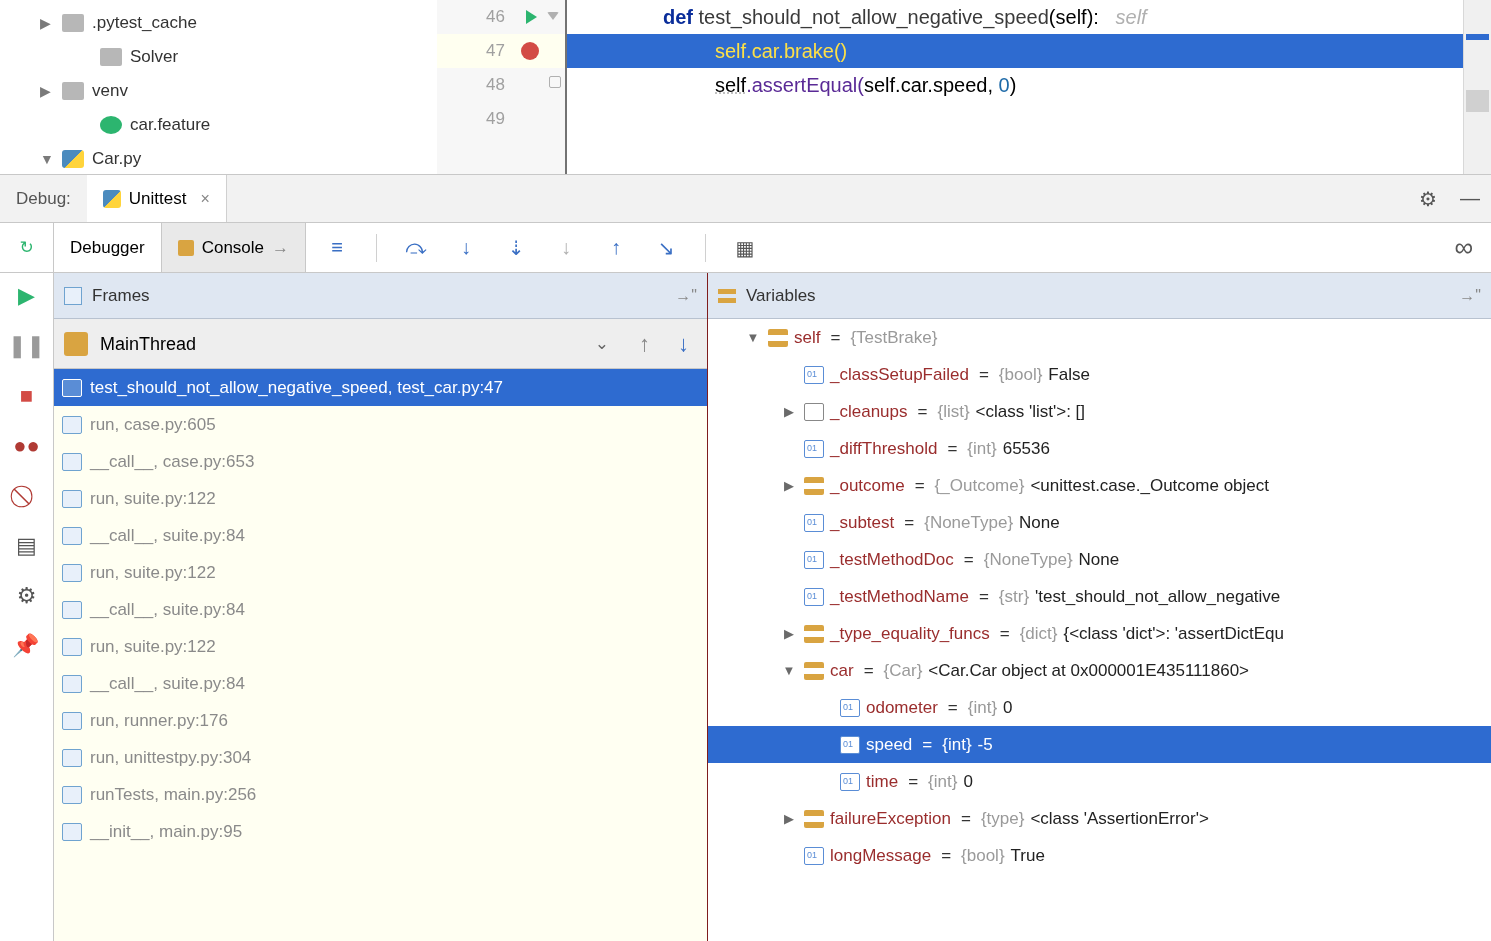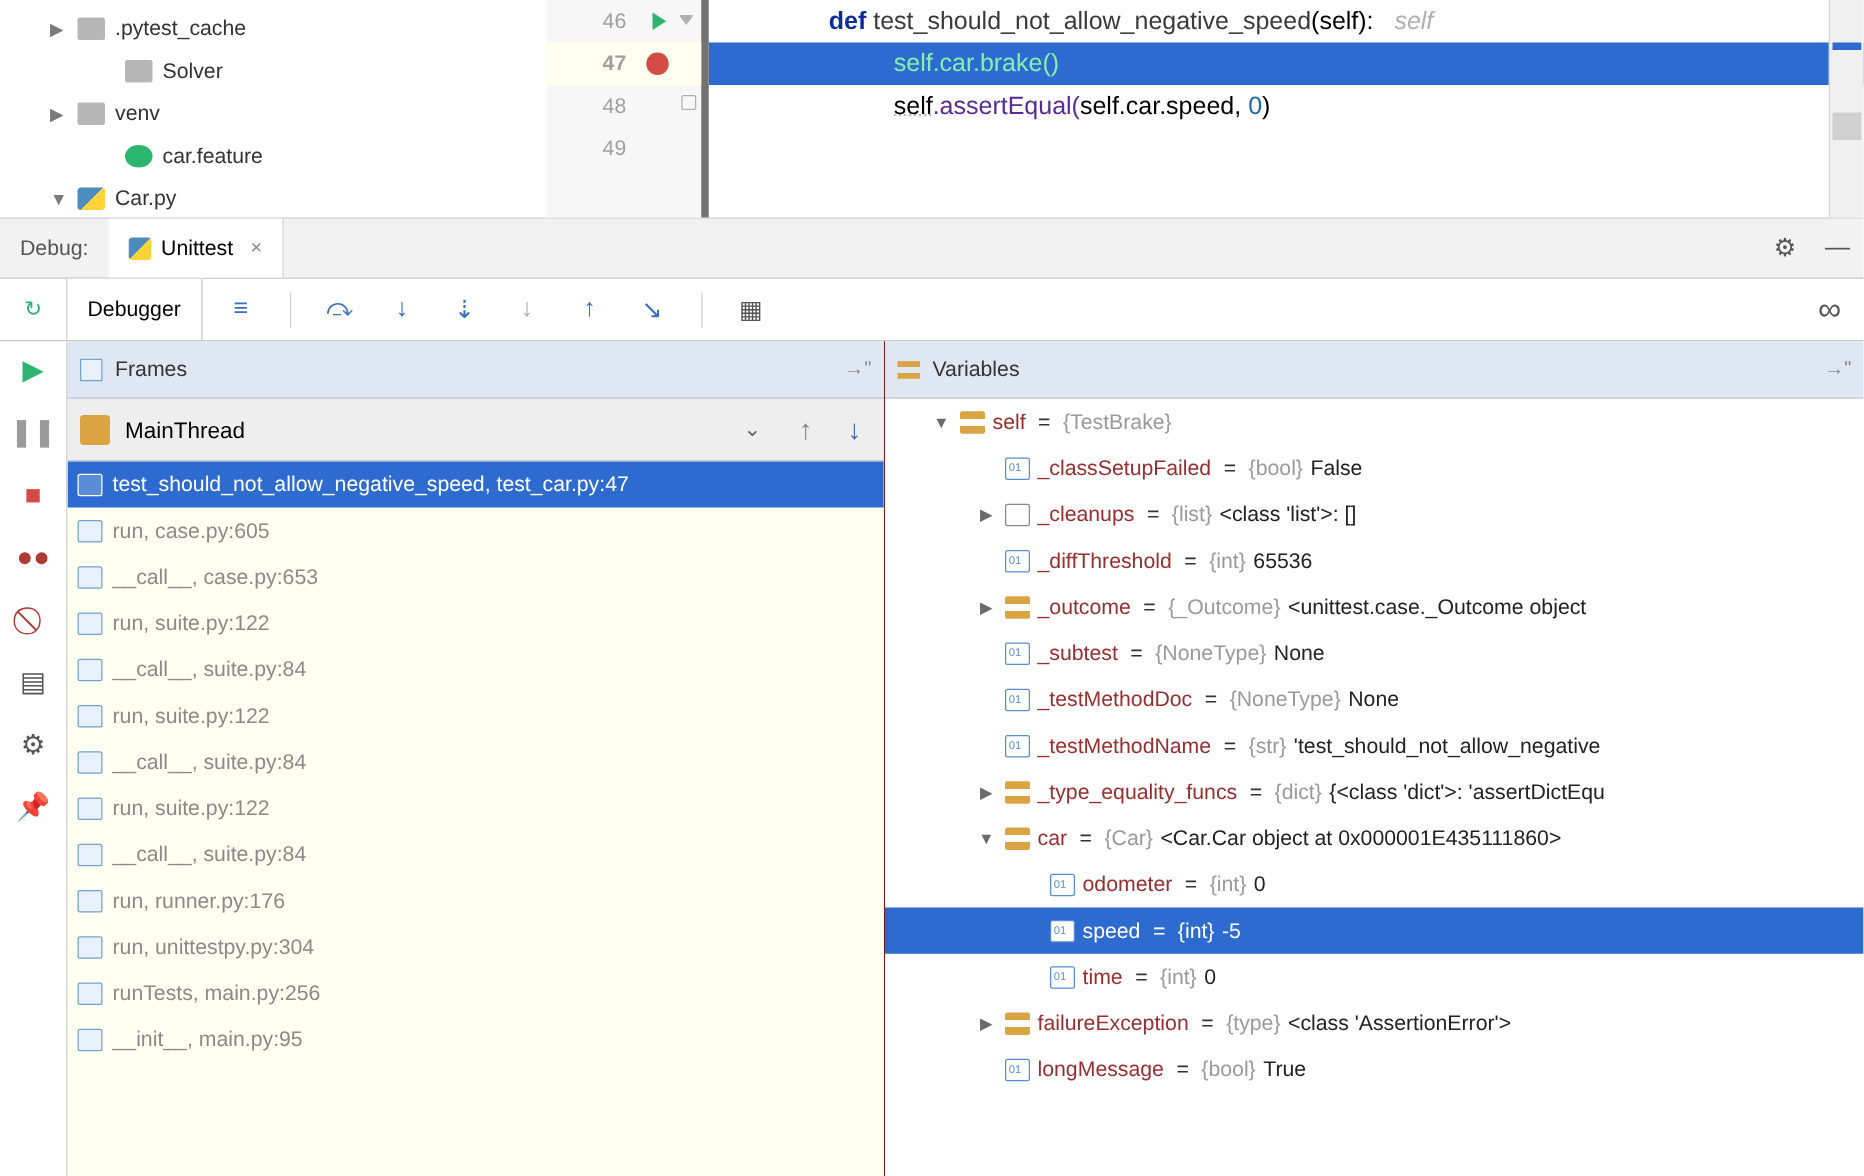--- a/index.html
+++ b/index.html
@@ -13,31 +13,31 @@
 .tree-row { display: flex; align-items: center; height: 34px; gap: 8px; padding-left: 26px; color: #333; }
 .tree-row.level2 { padding-left: 64px; }
 .tree-row .chev { width: 14px; color: #7a7a7a; font-size: 14px; }
 .tree-row .folder-icon { width: 22px; height: 18px; background: #b7b7b7; border-radius: 2px; position: relative; }
 .tree-row .folder-icon.green { background: #2cb56f; border-radius: 50%; }
 .tree-row .py-icon { width: 22px; height: 18px; background: linear-gradient(135deg,#4b8bbe 50%,#ffd43b 50%); border-radius: 3px; }
 .tree-row .label { color: #333; }
 
 .editor { flex: 1; display: flex; flex-direction: column; min-width: 0; }
 .editor-body { flex: 1; display: flex; min-width: 0; position: relative; }
-.gutter { width: 130px; background: #f7f7f7; border-right: 6px solid #737373; display: flex; flex-direction: column; font-size: 17px; color: #a0a0a0; }
+.gutter { width: 130px; background: #f7f7f7; border-right: 2px solid #737373; display: flex; flex-direction: column; font-size: 17px; color: #a0a0a0; }
 .gutter-row { height: 34px; display: flex; align-items: center; justify-content: flex-end; padding-right: 60px; position: relative; }
 .run-triangle { position: absolute; right: 28px; top: 10px; width: 0; height: 0; border-left: 11px solid #2cb56f; border-top: 7px solid transparent; border-bottom: 7px solid transparent; }
 .breakpoint { position: absolute; right: 26px; top: 8px; width: 18px; height: 18px; border-radius: 50%; background: #d34b45; }
 .fold-mark { position: absolute; right: 4px; top: 8px; width: 12px; height: 12px; border: 1px solid #b0b0b0; border-radius: 2px; }
 .fold-mark.tri { border:none; width:0; height:0; border-left:6px solid transparent; border-right:6px solid transparent; border-top:8px solid #b0b0b0; top:12px; right:6px; }
 
 .code-lines { flex: 1; font-family: "Consolas","Courier New",monospace; font-size: 20px; overflow: hidden; }
 .code-row { height: 34px; display: flex; align-items: center; padding-left: 96px; white-space: pre; }
 .code-row.indent2 { padding-left: 148px; }
-.code-row.selected { background: #2e6bd0; color: #86efac; }
+.code-row.selected { background: #2e6bd0; color: #fde047; }
 .kw { color: #0a2d9a; font-weight: bold; }
 .fn { color: #3a3a3a; }
 .fncall { color: #5a2a96; }
 .num { color: #1e6aa8; }
 .hint { color:#b0b0b0; font-style:italic; }
 
 .minimap { position:absolute; right:0; top:0; width:28px; height:100%; background:#f0f0f0; border-left:1px solid #d8d8d8; }
 .minimap .band { position:absolute; left:2px; right:2px; height:6px; background:#2e6bd0; }
 
 .editor-breadcrumb { height: 44px; display: flex; align-items:center; padding-left: 150px; gap: 26px; color: #6e6e6e; border-top:1px solid #e8e8e8; }
@@ -145,21 +145,21 @@
     </div>
 
     <div class="editor">
       <div class="editor-body">
         <div class="gutter">
           <div class="gutter-row">
               <span>46</span>
               <span class="run-triangle"></span>
               <span class="fold-mark tri"></span>
             </div>
-          <div class="gutter-row" style="background:#fffff0;font-weight:bold;">
+          <div class="gutter-row" style="background:#fffff0;">
               <span>47</span>
               <span class="breakpoint"></span>
             </div>
           <div class="gutter-row">
               <span>48</span>
               <span class="fold-mark"></span>
             </div>
           <div class="gutter-row">
               <span>49</span>
             </div>
@@ -190,20 +190,25 @@
     <span class="hicon">—</span>
   </div>
 
   <div class="tool-row">
     <div class="left-rail" style="display:flex;align-items:center;justify-content:center;">
         <span class="vicn green">↻</span>
       </div>
     <div class="tool-tabs">
       <div class="ttab active">
           <span>Debugger</span>
+        </div>
+      <div class="ttab">
+          <span style="width:16px;height:16px;background:#d9a441;border-radius:2px;"></span>
+          <span>Console</span>
+          <span style="color:#888;">→</span>
         </div>
     </div>
     <div class="tool-icons">
       <span class="ti">≡</span>
       <span class="vbar"></span>
       <span class="ti">⤼</span>
       <span class="ti">↓</span>
       <span class="ti">⇣</span>
       <span class="ti" style="color:#b0b0b0;">↓</span>
       <span class="ti">↑</span>

